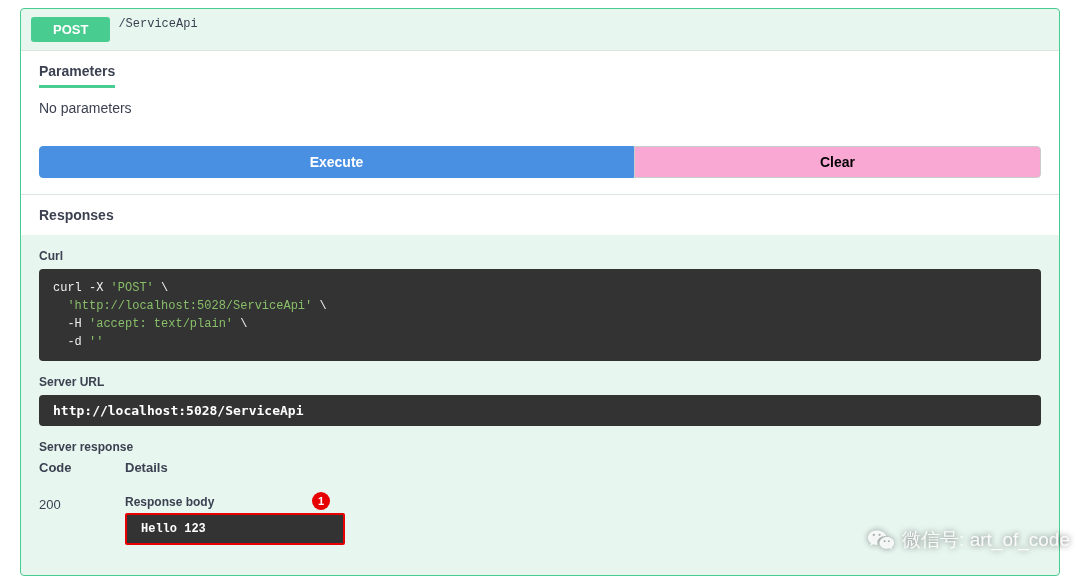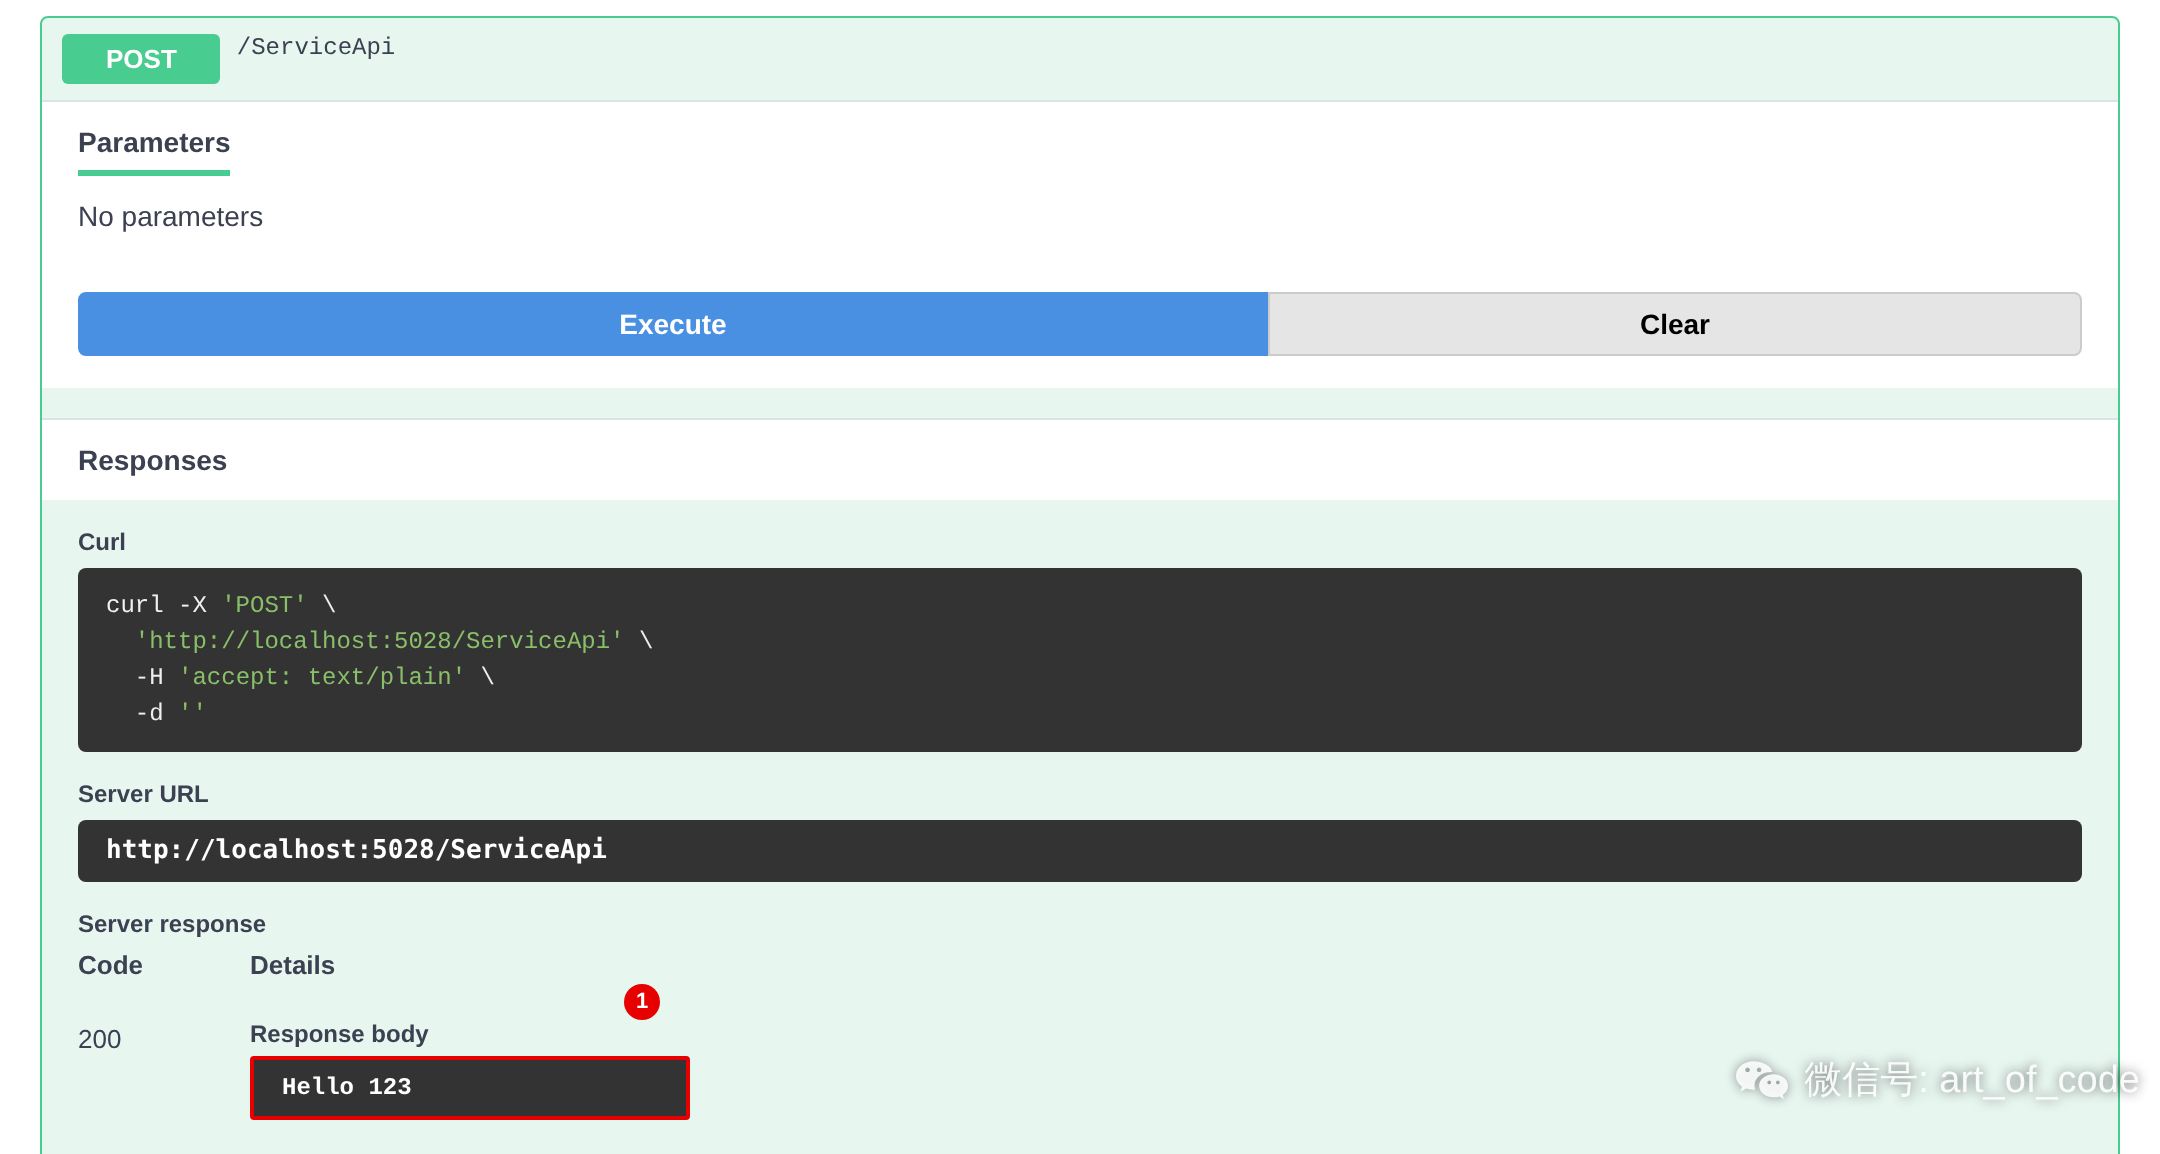--- a/index.html
+++ b/index.html
@@ -6,24 +6,24 @@
 html, body { width: 1080px; height: 577px; overflow: hidden; font-family: -apple-system, BlinkMacSystemFont, "Segoe UI", Arial, sans-serif; font-size: 14px; color: #3b4151; background: #fff; }
 .outer { border: 1px solid #49cc90; border-radius: 4px; margin: 8px 20px 0 20px; background: #e8f6f0; }
 .op-header { display: flex; align-items: flex-start; padding: 8px 10px; gap: 8px; }
 .method-badge { background: #49cc90; color: #fff; font-weight: 700; padding: 5px 22px; border-radius: 3px; font-size: 13px; }
 .path { font-family: "Courier New", monospace; font-size: 12px; color: #3b4151; }
 .section-white { background: #fff; padding: 12px 18px; border-top: 1px solid #d8e6df; }
 .section-label { font-weight: 700; color: #3b4151; font-size: 14px; }
 .tab-underline { display: inline-block; border-bottom: 3px solid #49cc90; padding-bottom: 6px; }
 .noparams { padding: 12px 0 30px 0; color: #3b4151; }
 .btn-row { display: flex; gap: 0; margin-bottom: 4px; }
-.btn { flex: 0 0 595px; height: 32px; border: 1px solid #ccc; background: #e5e5e5; font-weight: 700; font-size: 14px; cursor: pointer; border-radius: 4px; }
+.btn { flex: 0 0 595px; height: 32px; border: 1px solid #ccc; background: #f9a8d4; font-weight: 700; font-size: 14px; cursor: pointer; border-radius: 4px; }
 .btn-execute { background: #4990e2; color: #fff; border: 1px solid #4990e2; border-top-right-radius: 0; border-bottom-right-radius: 0; }
 .btn-clear { flex: 1; border-top-left-radius: 0; border-bottom-left-radius: 0; }
-.responses-header { background: #fff; padding: 12px 18px; border-top: 1px solid #d8e6df; font-weight: 700; margin-top: 15px; }
+.responses-header { background: #fff; padding: 12px 18px; border-top: 1px solid #d8e6df; font-weight: 700; }
 .resp-body { padding: 14px 18px 30px 18px; }
 .sub-label { font-weight: 700; font-size: 12px; color: #3b4151; margin-bottom: 6px; }
 .codebox { background: #333333; color: #eee; border-radius: 4px; padding: 10px 14px; font-family: Consolas, "Courier New", monospace; font-size: 12px; line-height: 1.5; white-space: pre; margin-bottom: 14px; }
 .codebox .kw { color: #f0f0f0; }
 .codebox .str { color: #89bf69; }
 .url-box { background: #333333; color: #fff; border-radius: 4px; padding: 8px 14px; font-family: Consolas, "SimSun", monospace; font-size: 13px; font-weight: bold; margin-bottom: 14px; }
 .server-table { display: flex; align-items: flex-start; gap: 10px; margin-top: 6px; }
 .col-code { width: 76px; font-weight: 700; font-size: 13px; }
 .col-details { flex: 1; font-weight: 700; font-size: 13px; }
 .code200 { padding-top: 22px; font-weight: 400; }

